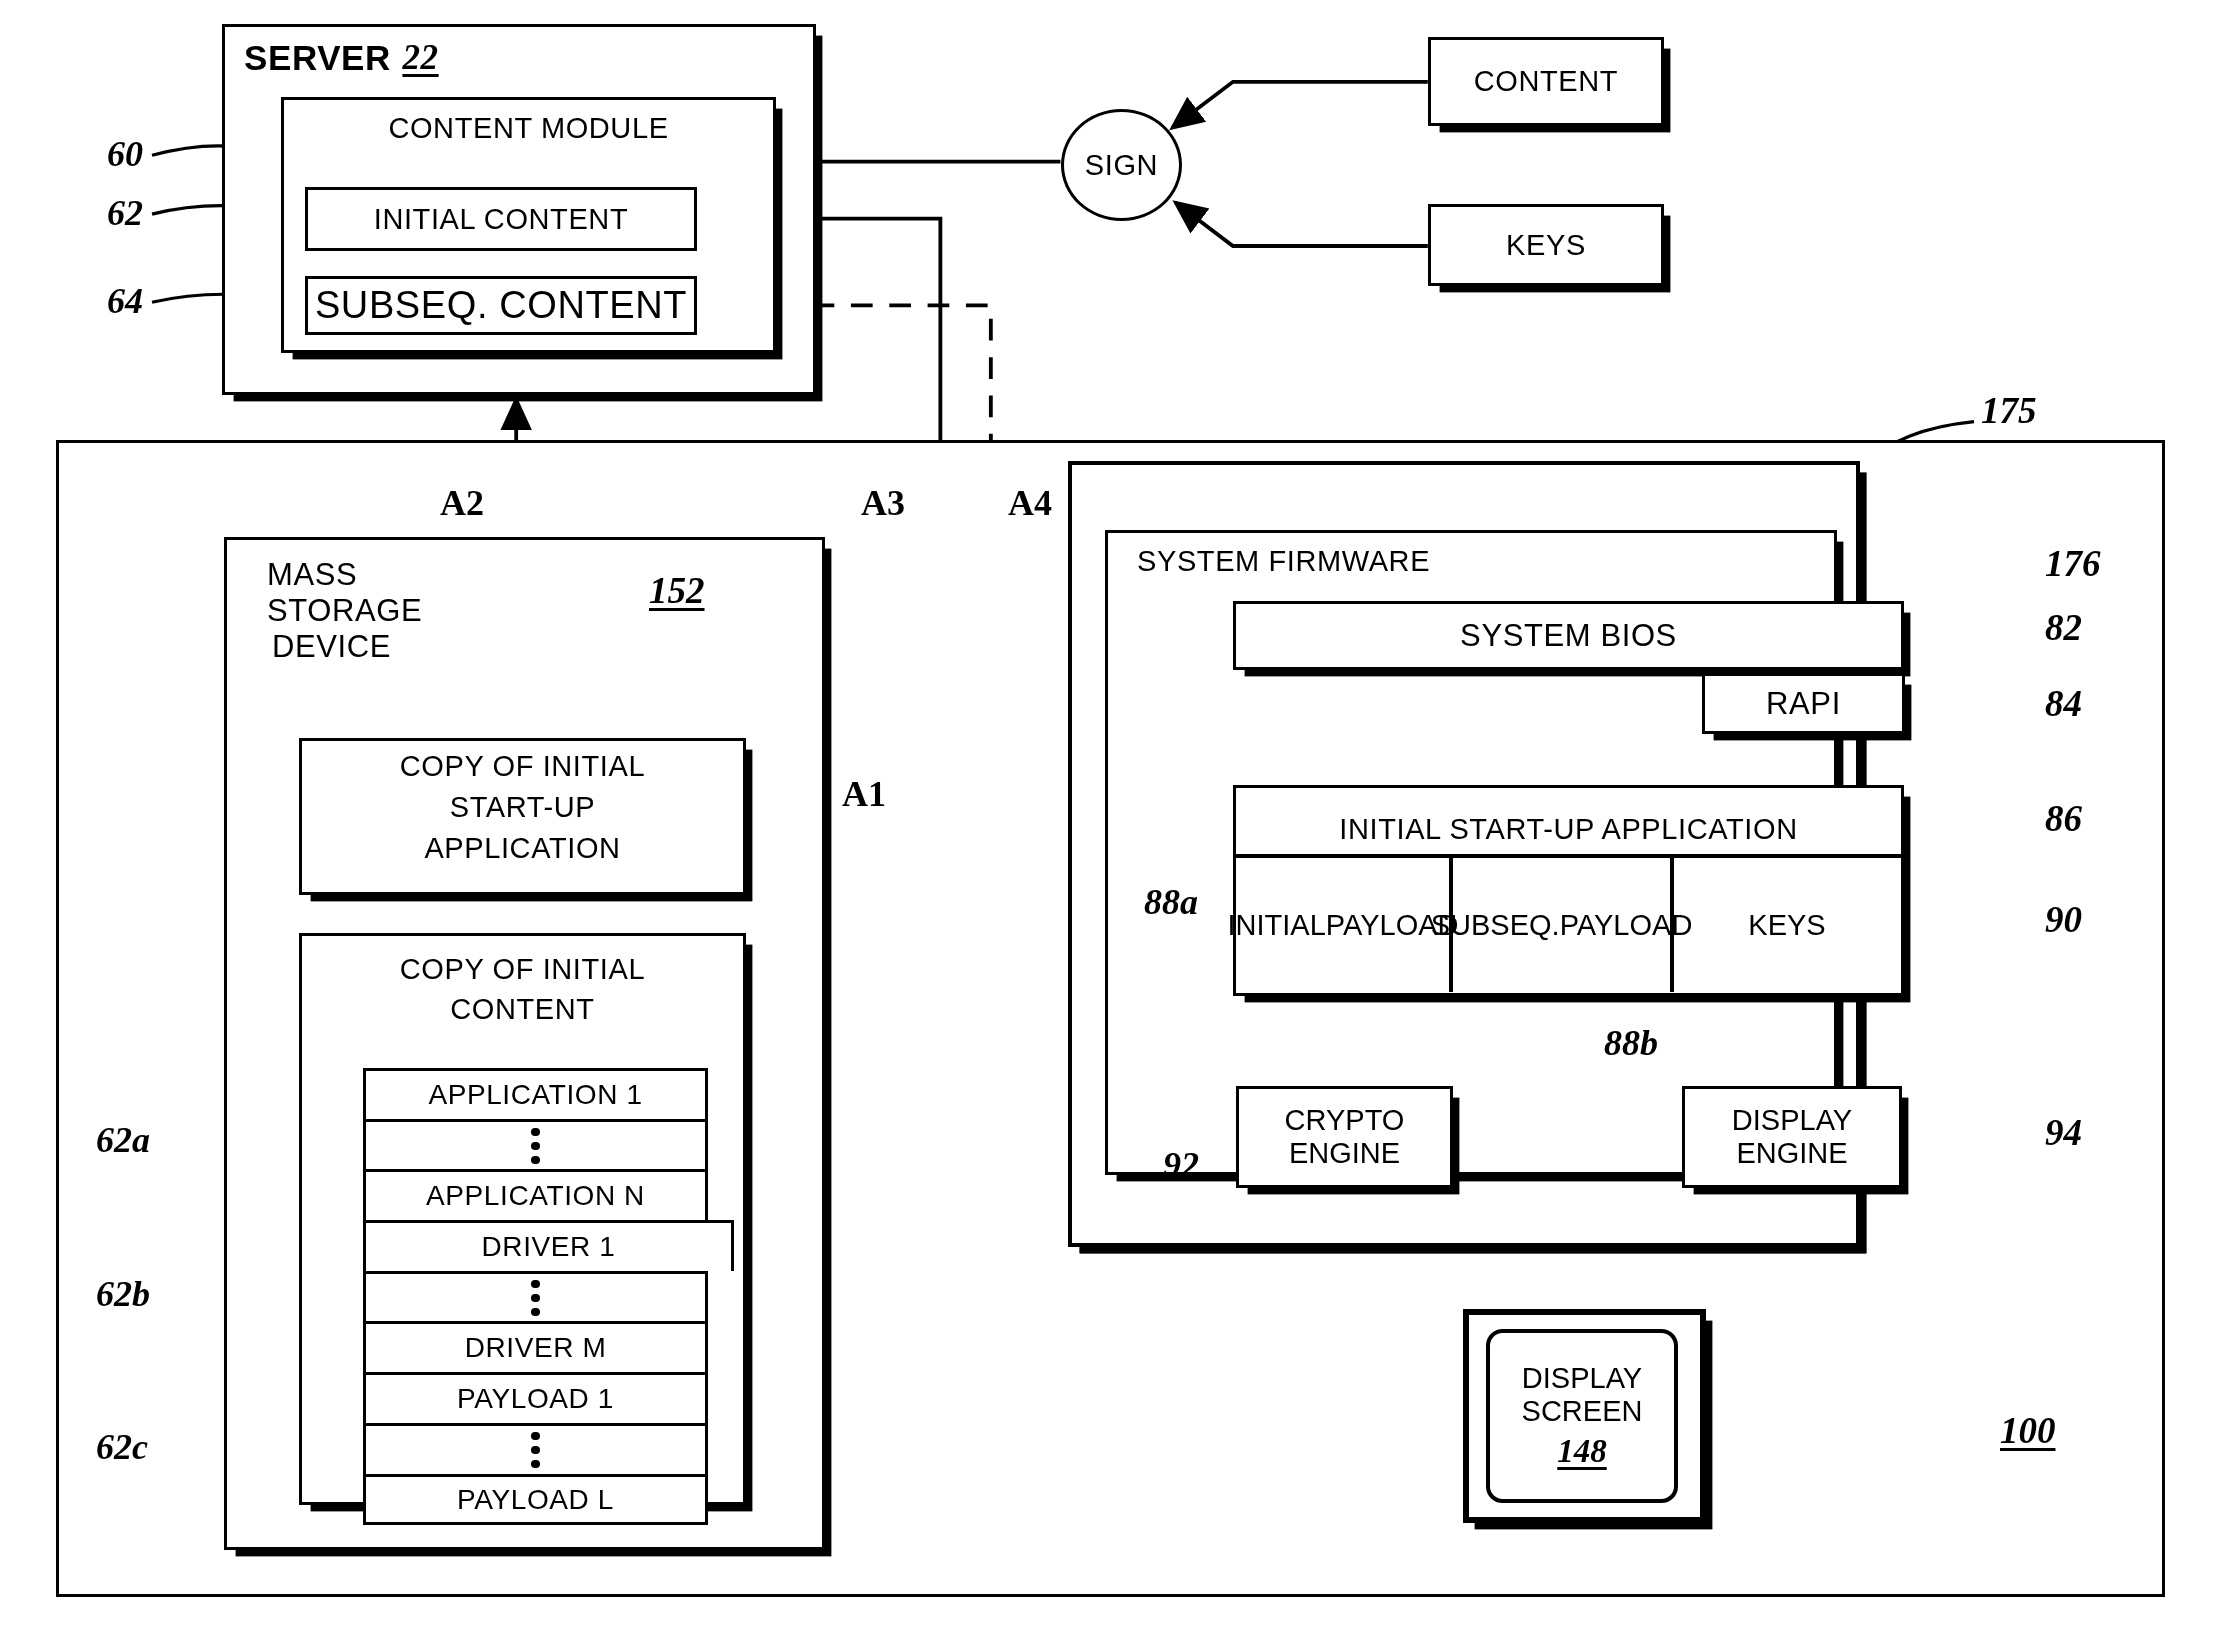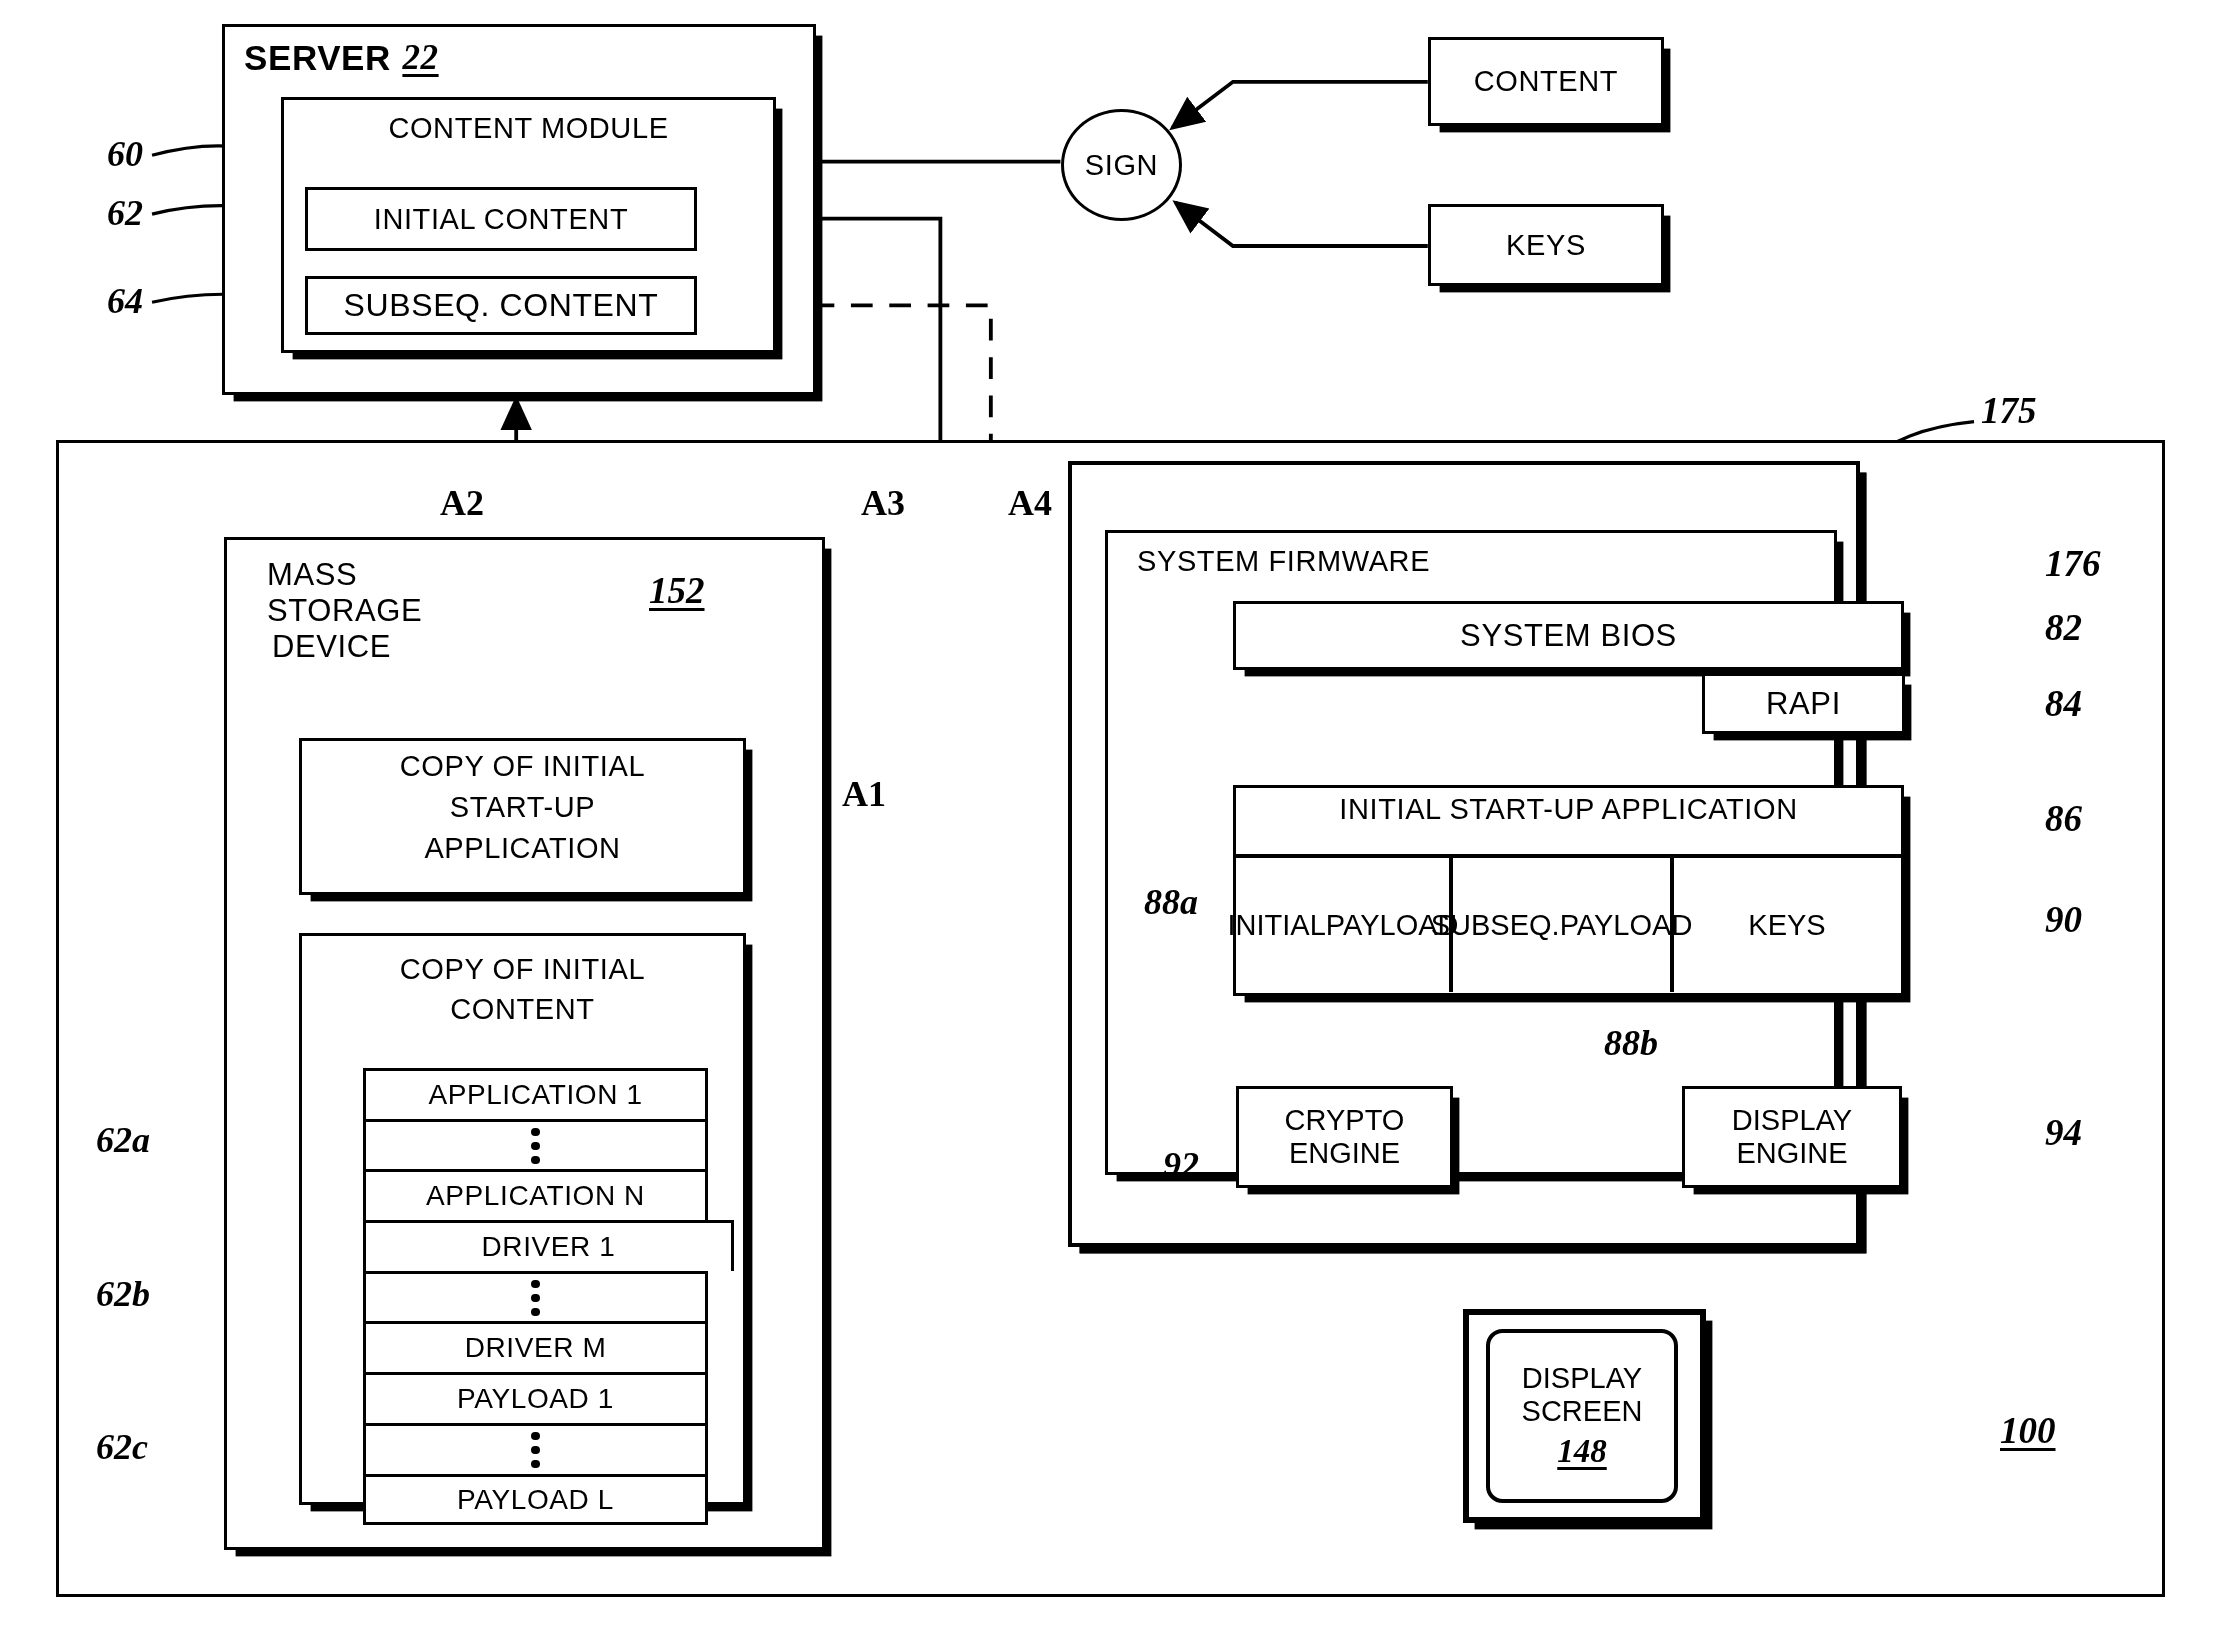--- a/index.html
+++ b/index.html
@@ -111,21 +111,21 @@
     <span class="uline refnum" style="position:static;font-size:35px;">22</span>
   </div>
 
   <div class="box shadow" style="left:281px;top:97px;width:495px;height:256px;"></div>
   <div class="lbl" style="left:281px;top:109px;width:495px;height:38px;font-size:29px;">CONTENT MODULE</div>
 
   <div class="box" style="left:305px;top:187px;width:392px;height:64px;border-width:3.8px;"></div>
   <div class="lbl" style="left:305px;top:187px;width:392px;height:64px;font-size:29px;">INITIAL CONTENT</div>
 
   <div class="box" style="left:305px;top:276px;width:392px;height:59px;border-width:3.8px;"></div>
-  <div class="lbl" style="left:305px;top:276px;width:392px;height:59px;font-size:32px;">SUBSEQ. CONTENT</div>
+  <div class="lbl" style="left:305px;top:276px;width:392px;height:59px;font-size:38px;">SUBSEQ. CONTENT</div>
 
   <div class="refnum" style="left:107px;top:133px;font-size:36px;">60</div>
   <div class="refnum" style="left:107px;top:192px;font-size:36px;">62</div>
   <div class="refnum" style="left:107px;top:280px;font-size:36px;">64</div>
 
   <div class="circ" style="left:1061px;top:109px;width:121px;height:112px;">
     <span style="font-size:29px;letter-spacing:0.6px;">SIGN</span>
   </div>
 
   <div class="box shadow" style="left:1428px;top:37px;width:236px;height:89px;"></div>
@@ -209,21 +209,21 @@
 
   <div class="box shadow" style="left:1233px;top:601px;width:671px;height:69px;border-width:3.8px;"></div>
   <div class="lbl" style="left:1233px;top:601px;width:671px;height:69px;font-size:31px;">SYSTEM BIOS</div>
   <div class="refnum" style="left:2045px;top:606px;font-size:37px;">82</div>
 
   <div class="box shadow" style="left:1702px;top:673px;width:203px;height:61px;border-width:3.8px;"></div>
   <div class="lbl" style="left:1702px;top:673px;width:203px;height:61px;font-size:31px;">RAPI</div>
   <div class="refnum" style="left:2045px;top:682px;font-size:37px;">84</div>
 
   <div class="box shadow" style="left:1233px;top:785px;width:671px;height:211px;border-width:3.8px;"></div>
-  <div class="lbl" style="left:1233px;top:785px;width:671px;height:48px;font-size:29px;">INITIAL START-UP APPLICATION</div>
+  <div class="lbl" style="left:1233px;top:805px;width:671px;height:48px;font-size:29px;">INITIAL START-UP APPLICATION</div>
   <div class="refnum" style="left:2045px;top:797px;font-size:37px;">86</div>
 
   <div style="position:absolute;left:1233px;top:854px;width:671px;height:3.8px;background:#000;"></div>
 
   <div style="position:absolute;left:1237px;top:858px;width:212px;height:134px;
               display:flex;flex-direction:row;align-items:center;justify-content:center;">
     <span style="font-size:29px;">INITIAL</span>
     <span style="font-size:29px;">PAYLOAD</span>
   </div>
   <div style="position:absolute;left:1449px;top:858px;width:3.8px;height:134px;background:#000;"></div>

